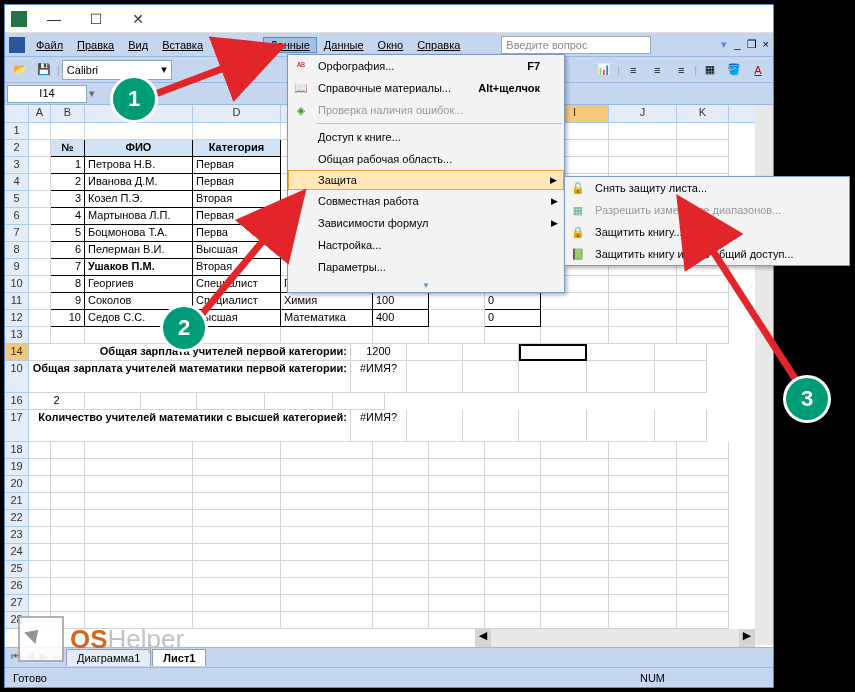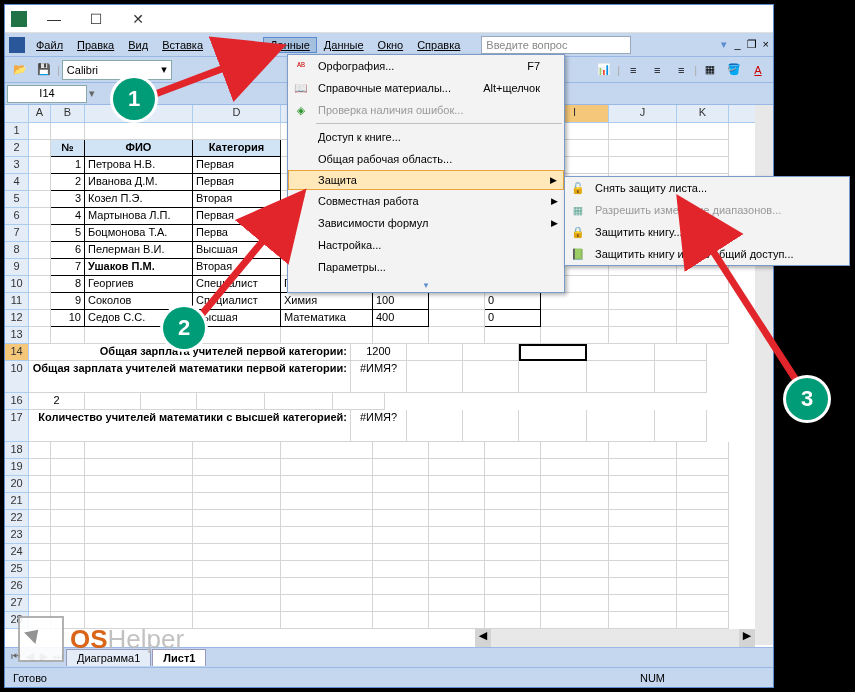--- a/index.html
+++ b/index.html
@@ -8,21 +8,21 @@
   .titlebar { height: 28px; background: #fff; display: flex; align-items: center; padding: 0 6px; border-bottom: 1px solid #e0e0e0; }
   .titlebar .icon { width: 16px; height: 16px; margin-right: 6px; background: #217346; display:inline-block;}
   .titlebar .title { flex: 1; font-size: 12px; color: #333; }
   .winbtn { width: 42px; height: 22px; display: flex; align-items: center; justify-content: center; color: #333; font-size: 14px; }
   .winbtn.close { }
   .menubar { height: 24px; background: #c5d7ef; border-bottom: 1px solid #99b8e6; display: flex; align-items: center; padding-left: 4px; }
   .mb-icon { width:16px; height:16px; margin-right:4px; background:#2a579a;}
   .menubar .mitem { padding: 2px 7px; color: #000; cursor: default; }
   .menubar .mitem u { text-decoration: underline; }
   .menubar .mitem.active { background: #a5bfdf; border:1px solid #5b8cd0; padding:1px 6px;}
-  .help-box { margin-left: 14px; width: 150px; height: 18px; background: #fff; border: 1px solid #9ab; padding: 0 4px; color: #888; font-size: 11px; display:flex; align-items:center;}
+  .help-box { margin-left: 34px; width: 150px; height: 18px; background: #fff; border: 1px solid #9ab; padding: 0 4px; color: #888; font-size: 11px; display:flex; align-items:center;}
   .menubar .right { margin-left: auto; display: flex; gap: 2px; padding-right:4px;}
   .toolbar { height: 26px; background: #c5d7ef; border-bottom: 1px solid #99b8e6; display: flex; align-items: center; padding: 0 4px; gap: 2px;}
   .tb-btn { width: 22px; height: 22px; display: flex; align-items: center; justify-content: center; border:1px solid transparent;}
   .fontbox { width: 110px; height: 20px; background:#fff; border:1px solid #8aa; padding:0 4px; display:flex; align-items:center; }
   .namebox-row { height: 22px; background: #c5d7ef; display: flex; align-items: center; padding-left: 2px; border-bottom:1px solid #99b8e6;}
   .namebox { width: 80px; height: 18px; background: #fff; border: 1px solid #8aa; text-align: center; padding-top:1px;}
   .fx { margin-left: 16px; font-style: italic; color:#666;}
   .grid-area { position: relative; background: #fff; height: 560px; overflow: hidden;}
   .col-headers { display: flex; height: 18px; background: #e4ecf7; border-bottom: 1px solid #aaccee;}
   .ch-corner { width: 24px; border-right: 1px solid #aaccee;}
@@ -45,21 +45,21 @@
   .hscroll .sbtn { width:16px; background:#d4d4d4; text-align:center;}
   .vscroll { position:absolute; right:0; top:0; width:18px; bottom:20px; background:#e8e8e8;}
   .status { position:absolute; bottom:0; left:0; right:0; height:20px; background:#c5d7ef; display:flex; align-items:center; padding:0 8px; border-top:1px solid #99b8e6;}
   .status .r { margin-left:auto; margin-right:100px;}
   
   .menu { position: absolute; background: #f3f3f3; border: 1px solid #7a9ac7; box-shadow: 2px 2px 4px rgba(0,0,0,.3); z-index: 100;}
   .menu .mi { display: flex; align-items: center; height: 22px; padding: 0 24px 0 30px; position: relative; cursor:default;}
   .menu .mi .micon { position:absolute; left:4px; width:18px; height:18px; display:flex; align-items:center; justify-content:center;}
   .menu .mi.hov { background: #ffe8ba; border:1px solid #e8a33d; height:20px; padding:0 23px 0 29px;}
   .menu .mi.dis { color: #999; }
-  .menu .mi .shortcut { position:absolute; right:24px;}
+  .menu .mi .shortcut { position:absolute; right:24px;font-weight:bold;}
   .menu .mi .arrow { position:absolute; right:6px; font-size:9px;}
   .menu .sep { height:1px; background:#c0c0c0; margin:2px 2px 2px 28px;}
   .menu .expand { position:absolute; bottom:2px; left:0; right:0; text-align:center; color:#5b8cd0; font-size:9px;}
   .menu1 { left: 287px; top: 54px; width: 278px; padding-bottom:14px;}
   .menu2 { left: 564px; top: 176px; width: 286px; }
   
   .circle { position: absolute; width: 42px; height: 42px; border-radius: 50%; background: #009b77; color:#fff; display:flex; align-items:center; justify-content:center; font-size:22px; font-weight:bold; z-index:200; box-shadow:0 0 0 3px #fff;}
   .arrow-svg { position:absolute; z-index:150; pointer-events:none;}
   .logo { position:absolute; left:18px; bottom:30px; z-index:50; display:flex; align-items:center; opacity:.9;}
   .logo .cur { width:46px; height:46px; border:2px solid #aaa; background:#fff; margin-right:6px; position:relative;}

